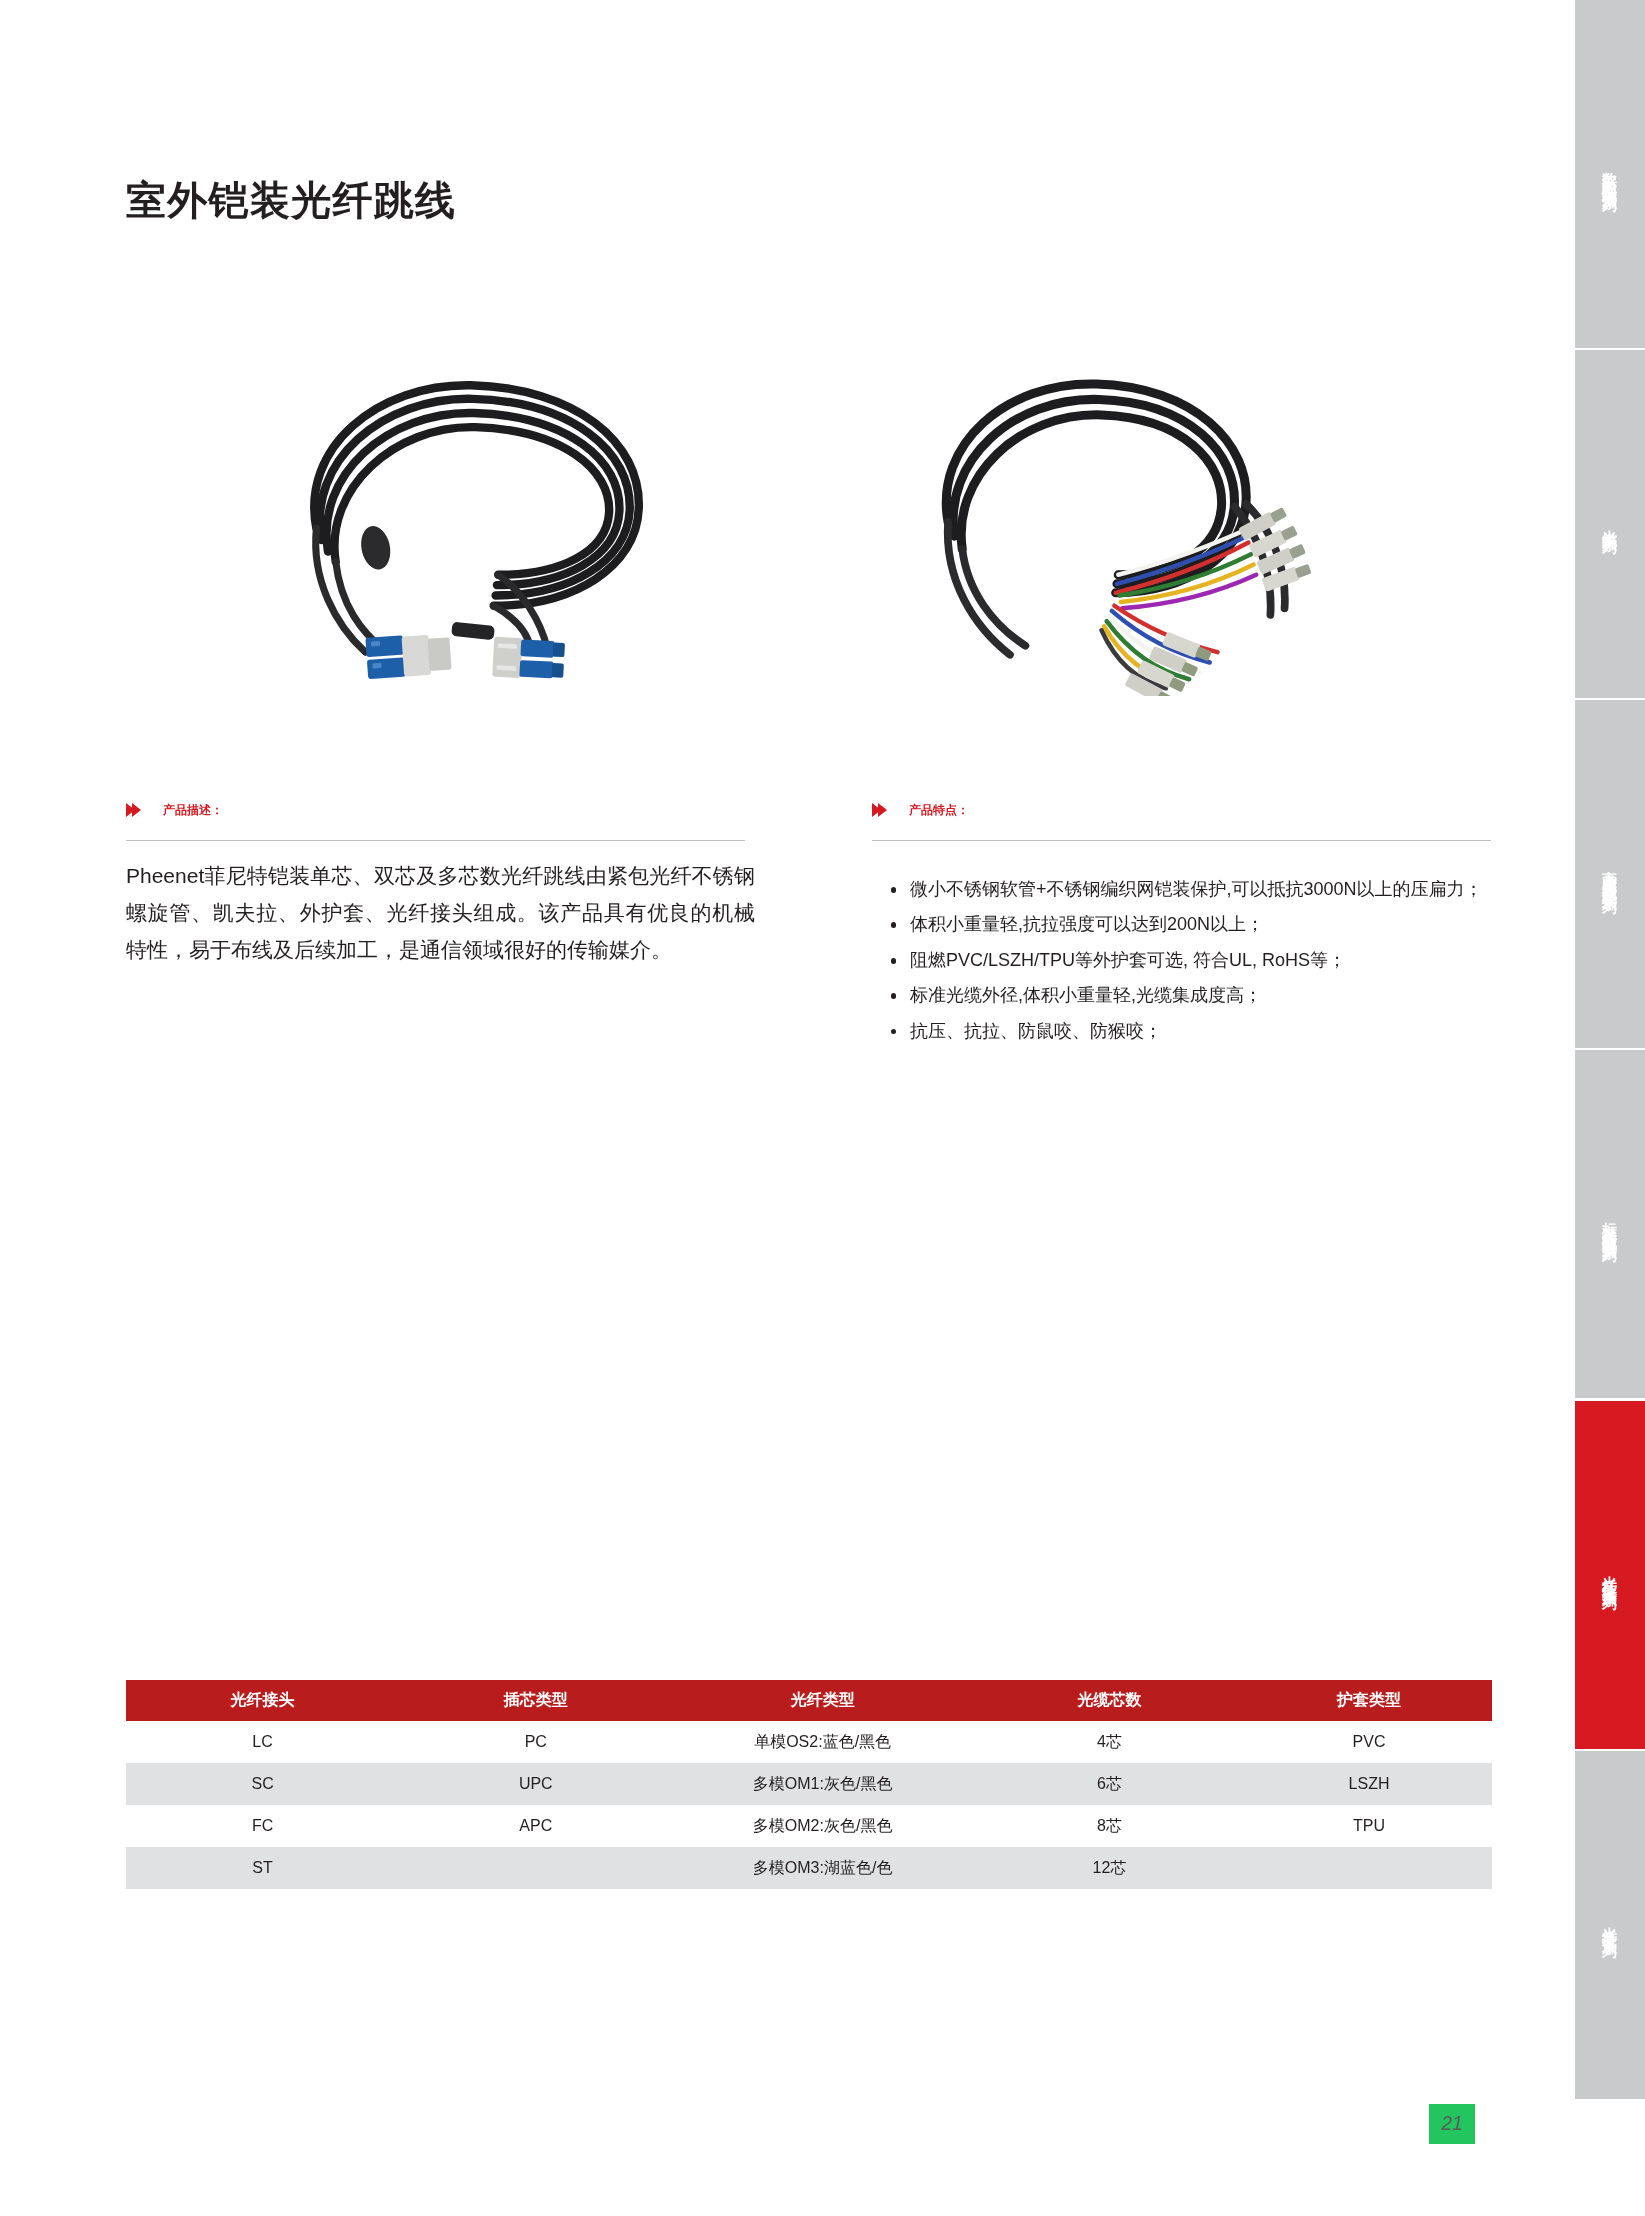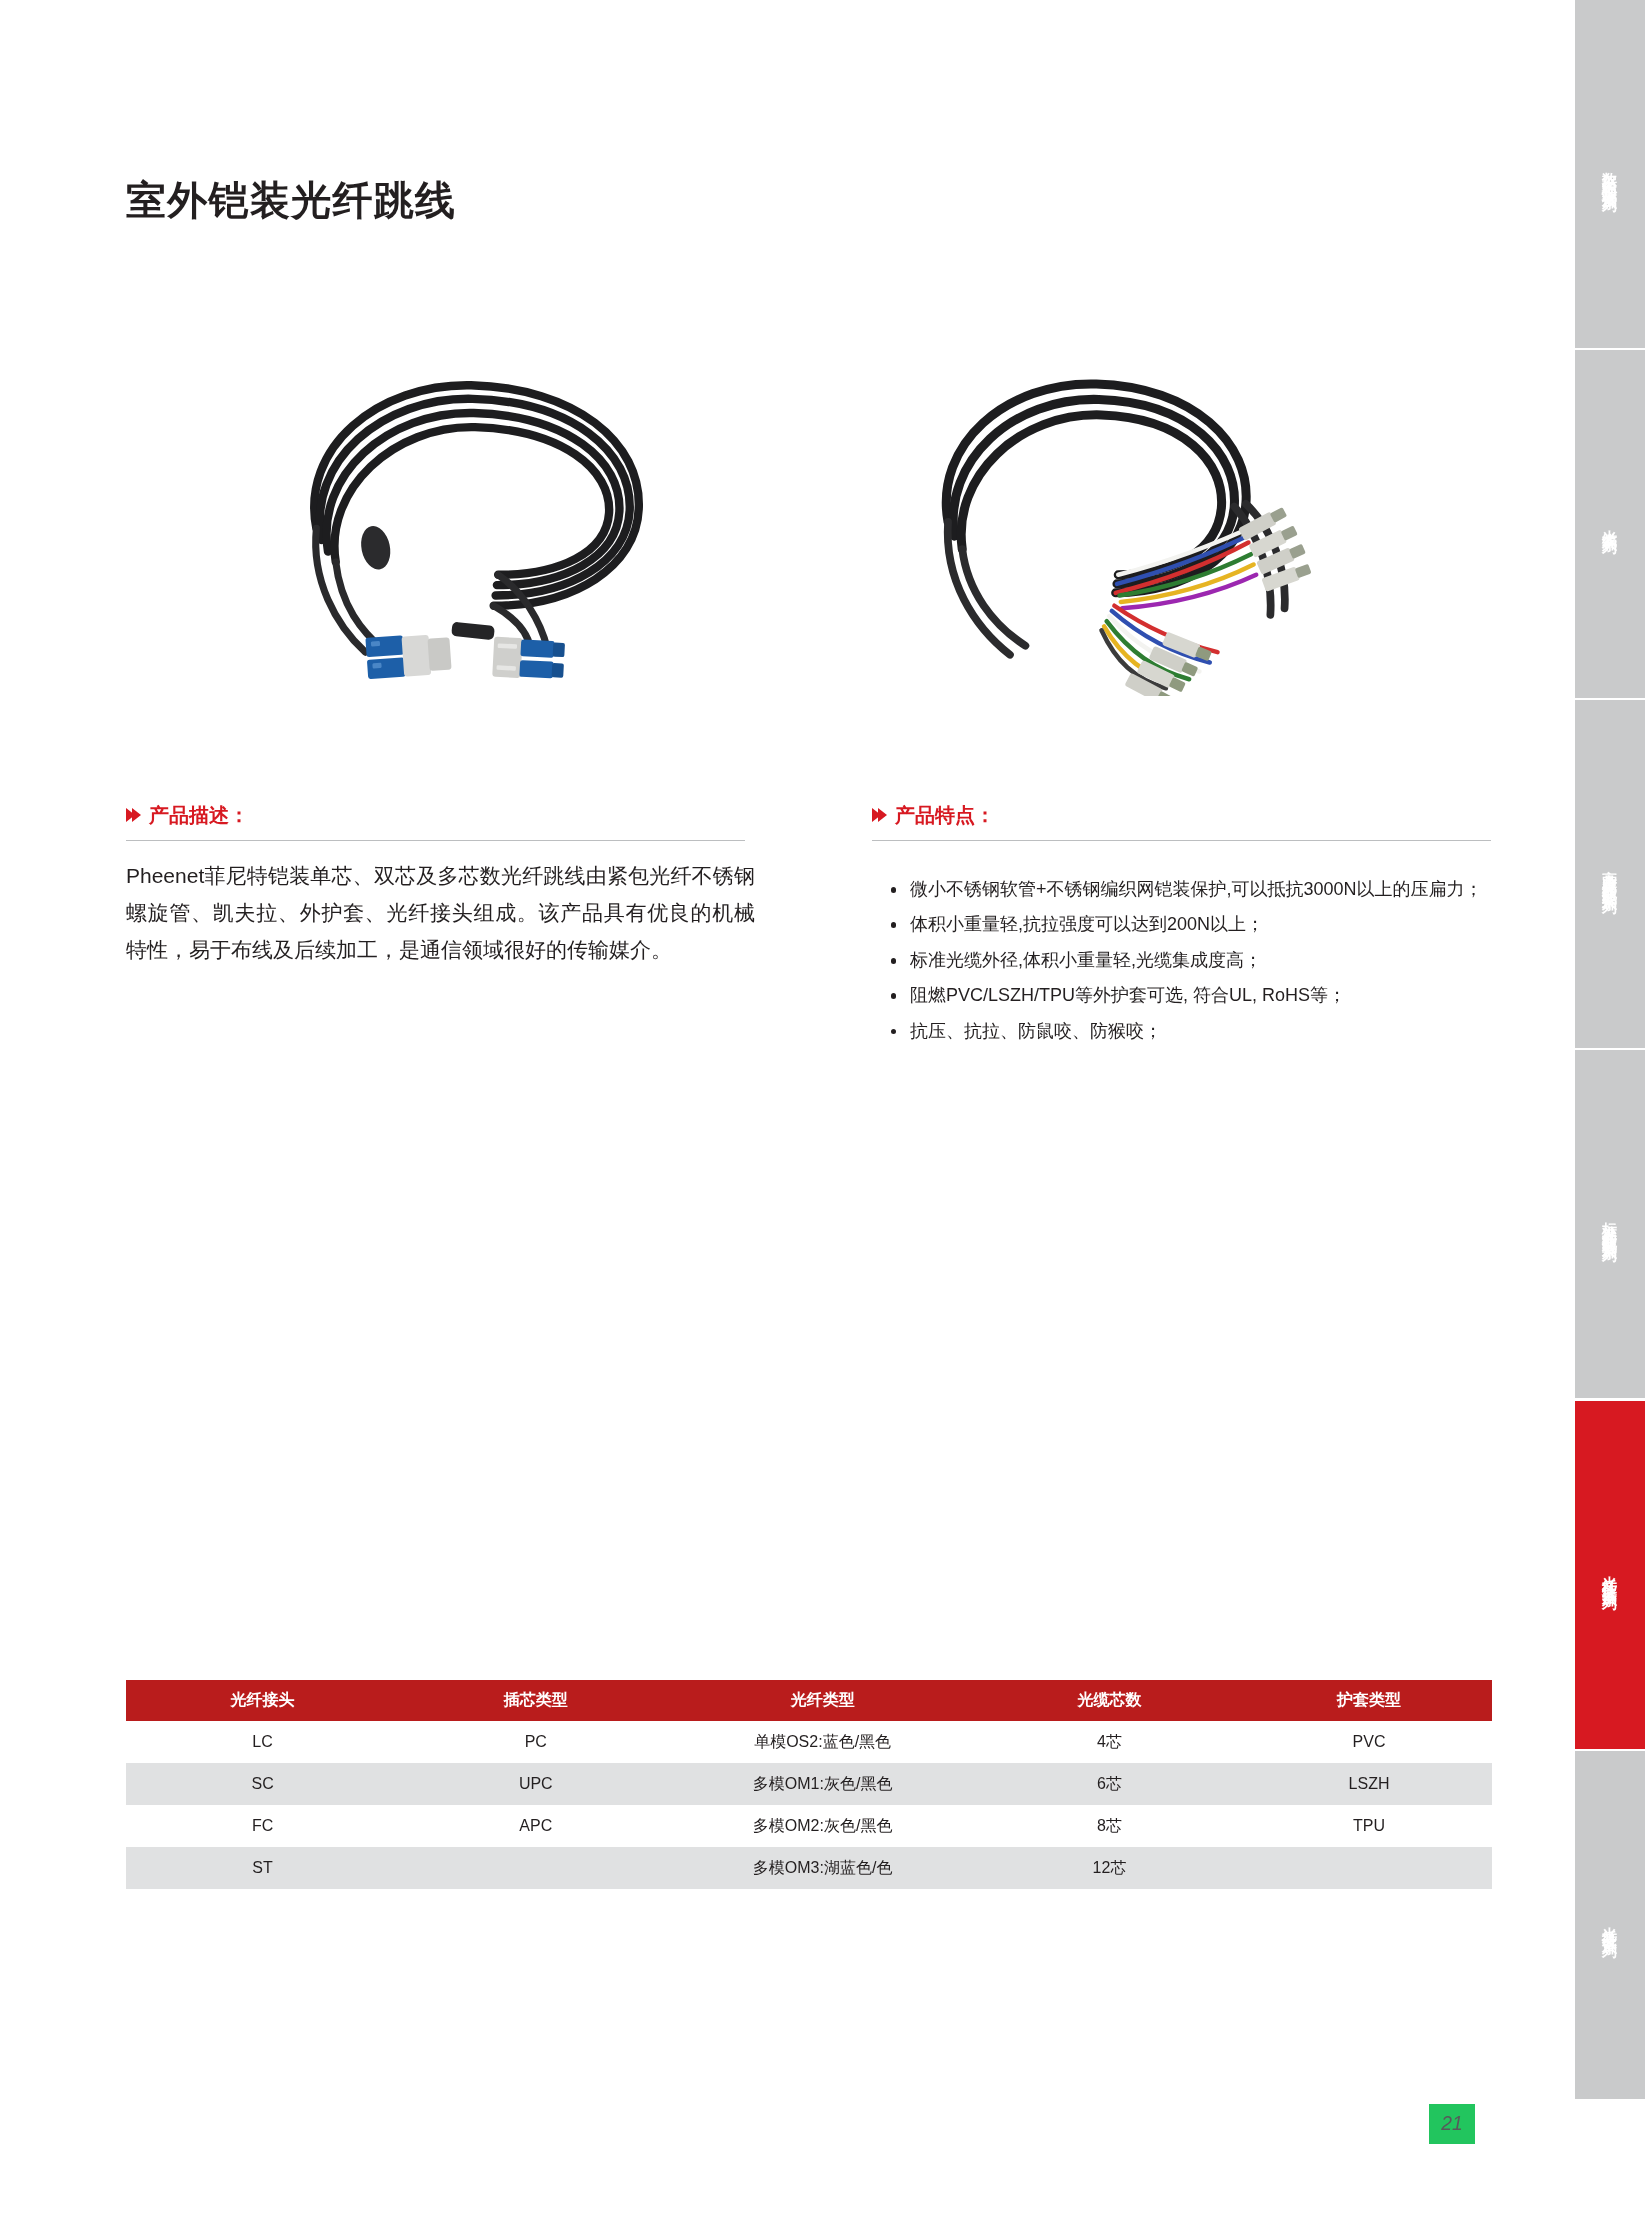--- a/index.html
+++ b/index.html
@@ -82,22 +82,22 @@
     width: 490px;
     height: 361px;
   }
   .img-left svg, .img-right svg { display: block; }
 
   
   .sec-head {
     position: absolute;
     display: flex;
     align-items: center;
-    gap: 9px;
-    font-size: 20px;
+    gap: 23px;
+    font-size: 12px;
     font-weight: 700;
     color: #d71921;
     white-space: nowrap;
   }
   .sec-head .arrow {
     display: inline-block;
     width: 14px;
     height: 17px;
     position: relative;
   }
@@ -363,22 +363,22 @@
 <div class="desc-body">Pheenet菲尼特铠装单芯、双芯及多芯数光纤跳线由紧包光纤不锈钢螺旋管、凯夫拉、外护套、光纤接头组成。该产品具有优良的机械特性，易于布线及后续加工，是通信领域很好的传输媒介。</div>
 
 <div class="sec-head head-feat">
   <span class="arrow"></span>
   <span>产品特点：</span>
 </div>
 <div class="rule rule-feat"></div>
 <ul class="feat-list">
   <li><span class="dot"></span><span>微小不锈钢软管+不锈钢编织网铠装保护,可以抵抗3000N以上的压扁力；</span></li>
   <li><span class="dot"></span><span>体积小重量轻,抗拉强度可以达到200N以上；</span></li>
+  <li><span class="dot"></span><span>阻燃PVC/LSZH/TPU等外护套可选, 符合UL, RoHS等；</span></li>
   <li><span class="dot"></span><span>标准光缆外径,体积小重量轻,光缆集成度高；</span></li>
-  <li><span class="dot"></span><span>阻燃PVC/LSZH/TPU等外护套可选, 符合UL, RoHS等；</span></li>
   <li><span class="dot"></span><span>抗压、抗拉、防鼠咬、防猴咬；</span></li>
 </ul>
 
 <div class="sec-head head-order">
   <span class="arrow"></span>
   <span>订货指南：</span>
 </div>
 
 <table class="order-table">
   <thead>

